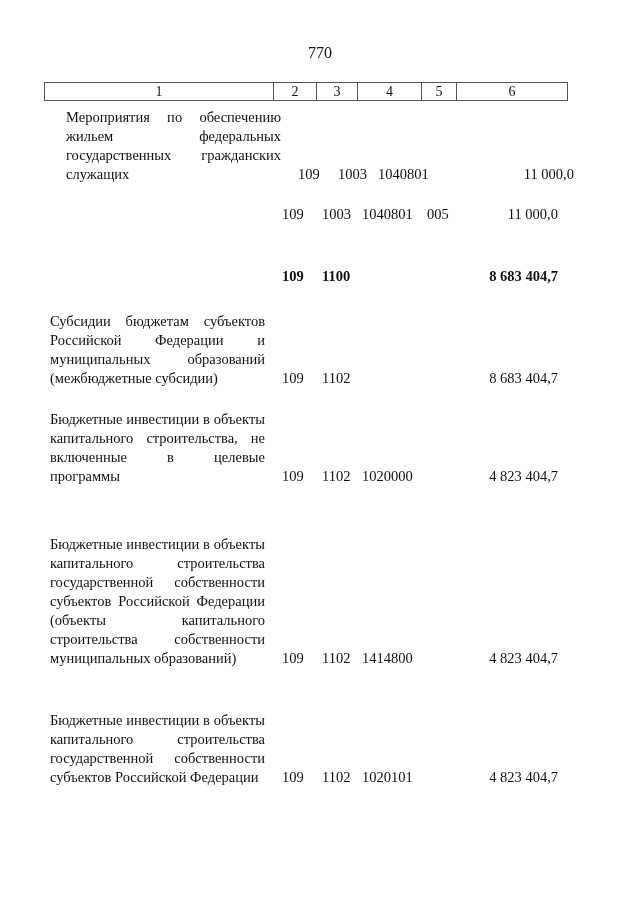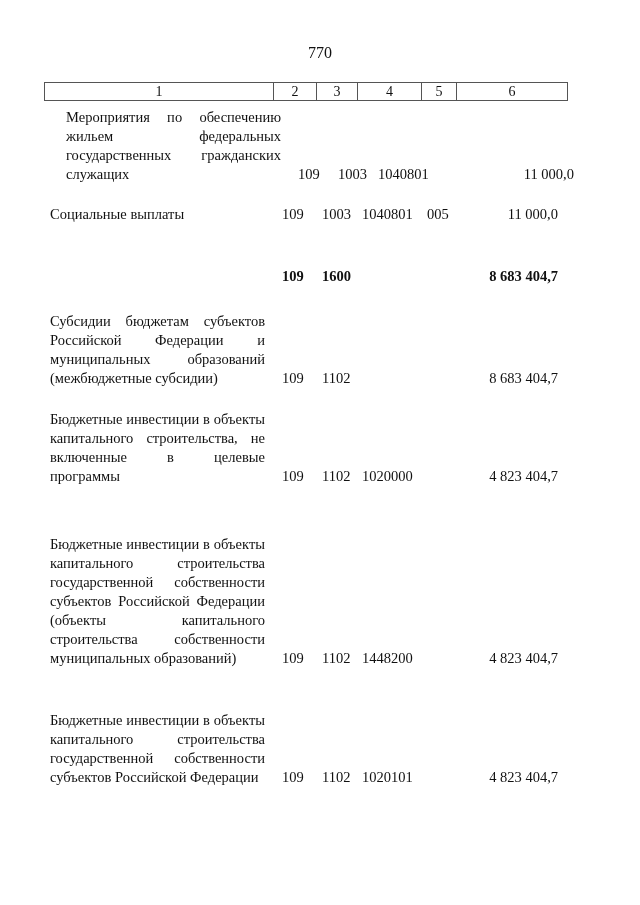--- a/index.html
+++ b/index.html
@@ -35,31 +35,30 @@
 <div class="row" style="top:0;height:184px;margin-left:16px;">
   <div class="desc">Мероприятия по обеспечению жильем федеральных государственных гражданских служащих</div>
   <span class="num n2">109</span>
   <span class="num n3">1003</span>
   <span class="num n4">1040801</span>
   <span class="num n5"></span>
   <span class="num n6">11 000,0</span>
 </div>
 
 <div class="row" style="top:0;height:224px;">
-  <div class="desc">Социальные выплаты</div>
   <span class="num n2">109</span>
   <span class="num n3">1003</span>
   <span class="num n4">1040801</span>
   <span class="num n5">005</span>
   <span class="num n6">11 000,0</span>
 </div>
 
 <div class="row bold" style="top:0;height:286px;">
   <span class="num n2">109</span>
-  <span class="num n3">1600</span>
+  <span class="num n3">1100</span>
   <span class="num n4"></span>
   <span class="num n5"></span>
   <span class="num n6">8 683 404,7</span>
 </div>
 
 <div class="row" style="top:0;height:388px;">
   <div class="desc">Субсидии бюджетам субъектов Российской Федерации и муниципальных образований (межбюджетные субсидии)</div>
   <span class="num n2">109</span>
   <span class="num n3">1102</span>
   <span class="num n4"></span>
@@ -73,21 +72,21 @@
   <span class="num n3">1102</span>
   <span class="num n4">1020000</span>
   <span class="num n5"></span>
   <span class="num n6">4 823 404,7</span>
 </div>
 
 <div class="row" style="top:0;height:668px;">
   <div class="desc">Бюджетные инвестиции в объекты капитального строительства государственной собственности субъектов Российской Федерации (объекты капитального строительства собственности муниципальных образований)</div>
   <span class="num n2">109</span>
   <span class="num n3">1102</span>
-  <span class="num n4">1448200</span>
+  <span class="num n4">1414800</span>
   <span class="num n5"></span>
   <span class="num n6">4 823 404,7</span>
 </div>
 
 <div class="row" style="top:0;height:787px;">
   <div class="desc">Бюджетные инвестиции в объекты капитального строительства государственной собственности субъектов Российской Федерации</div>
   <span class="num n2">109</span>
   <span class="num n3">1102</span>
   <span class="num n4">1020101</span>
   <span class="num n5"></span>

